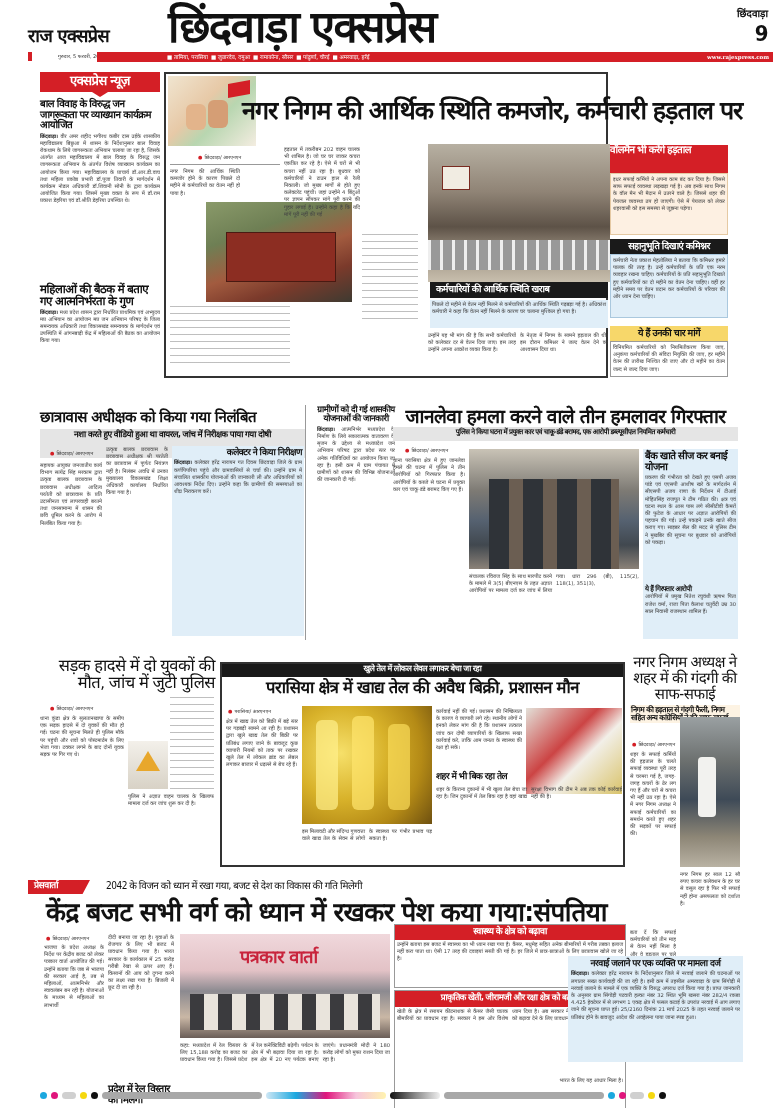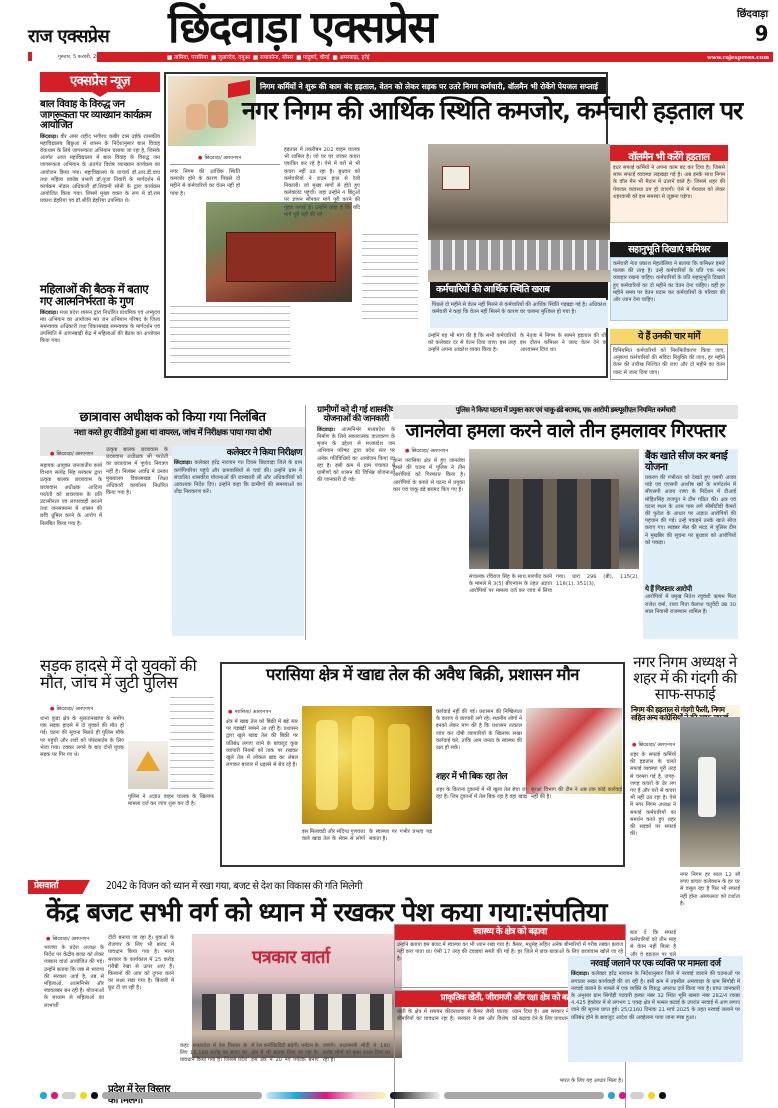--- a/index.html
+++ b/index.html
@@ -41,21 +41,20 @@
 <div class="abs" style="left:40px;top:72px;width:120px;height:312px">
   <div class="redbar hl" style="height:20px;text-align:center;font-size:13px;color:#fff;padding-top:2px">एक्सप्रेस न्यूज़</div>
   <div style="margin:0 auto;width:0;height:0;border-left:8px solid transparent;border-right:8px solid transparent;border-top:5px solid #d41f26"></div>
   <div class="hl" style="font-size:10px;margin-top:2px">बाल विवाह के विरुद्ध जन जागरूकता पर व्याख्यान कार्यक्रम आयोजित</div>
   <div class="txt" style="height:150px;margin-top:2px"><b>छिंदवाड़ा।</b> <span>वीर अमर शहीद भगीरथ कबीर दास उईके शासकीय महाविद्यालय बिछुआ में शासन के निर्देशानुसार बाल विवाह रोकथाम के लिये जागरूकता अभियान चलाया जा रहा है, जिसके अंतर्गत आज महाविद्यालय में बाल विवाह के विरुद्ध जन जागरूकता अभियान के अंतर्गत विशेष व्याख्यान कार्यक्रम का आयोजन किया गया। महाविद्यालय के प्राचार्य डॉ.आर.डी.वाघ तथा महिला प्रकोष्ठ प्रभारी डॉ.पूजा तिवारी के मार्गदर्शन में कार्यक्रम नोडल अधिकारी डॉ.शिवानी सोनी के द्वारा कार्यक्रम आयोजित किया गया। जिसमें मुख्य वक्ता के रूप में डॉ.राम प्रकाश डेहरिया एवं डॉ.श्रीति डेहरिया उपस्थित थे।</span></div>
   <div class="hl" style="font-size:11.5px;margin-top:0">महिलाओं की बैठक में बताए गए आत्मनिर्भरता के गुण</div>
   <div class="txt" style="height:60px;margin-top:2px"><b>छिंदवाड़ा।</b> <span>मध्य प्रदेश शासन द्वारा निर्धारित प्राथमिक एवं अभ्युदय मप्र अभियान का आयोजन मप्र जन अभियान परिषद के जिला समन्वयक अधिकारी तथा विकासखंड समन्वयक के मार्गदर्शन एवं उपस्थिति में आंगनबाड़ी केंद्र में महिलाओं की बैठक का आयोजन किया गया।</span></div>
 </div>
 
 <div class="abs" style="left:164px;top:72px;width:444px;height:306px;border:2px solid #333">
-  <div class="abs blackbar" style="left:90px;top:3px;width:350px;height:17px;font-size:7.5px;font-weight:bold;padding:4px 4px;white-space:nowrap;overflow:hidden">निगम कर्मियों ने शुरू की काम बंद हड़ताल, वेतन को लेकर सड़क पर उतरे निगम कर्मचारी, वॉलमैन भी रोकेंगे पेयजल सप्लाई</div>
   <div class="abs photo" style="left:2px;top:2px;width:88px;height:70px;background:linear-gradient(135deg,#f0e5d0,#e7c9a7 40%,#b8d6b0 60%,#f4ede1)">
     <div class="abs" style="left:60px;top:6px;width:22px;height:14px;background:#d41f26;transform:skewY(-10deg)"></div>
     <div class="abs" style="left:18px;top:28px;width:20px;height:26px;background:#e3b48b;border-radius:6px"></div>
     <div class="abs" style="left:40px;top:24px;width:20px;height:28px;background:#d59e75;border-radius:6px"></div>
   </div>
   <div class="abs hl" style="left:76px;top:24px;font-size:25px;white-space:nowrap;letter-spacing:-1px">नगर निगम की आर्थिक स्थिति कमजोर, कर्मचारी हड़ताल पर</div>
   <div class="abs byline" style="left:32px;top:80px">छिंदवाड़ा/ आरएनएन</div>
   <div class="abs" style="left:4px;top:90px;width:110px;border-top:1px solid #999"></div>
   <div class="abs txt" style="left:4px;top:94px;width:70px;height:40px">नगर निगम की आर्थिक स्थिति कमजोर होने के कारण पिछले दो महीने से कर्मचारियों का वेतन नहीं हो पाया है।</div>
   <div class="abs photo" style="left:40px;top:128px;width:146px;height:100px;background:linear-gradient(160deg,#8a9a6a,#6e7f54 30%,#a25b3f 55%,#7b3a2b 75%,#3e3a31)">
@@ -68,74 +67,75 @@
     <div class="abs" style="left:14px;top:22px;width:28px;height:24px;background:#f1ece2;border:1px solid #7a2a20"></div>
     <div class="abs" style="left:0;top:96px;width:182px;height:30px;background:repeating-linear-gradient(90deg,#eee 0 3px,#999 3px 12px)"></div>
   </div>
   <div class="abs blackbar hl" style="left:264px;top:208px;width:178px;height:16px;font-size:9.5px;color:#fff;padding:2px 6px">कर्मचारियों की आर्थिक स्थिति खराब</div>
   <div class="abs txt" style="left:264px;top:226px;width:178px;height:28px;background:#e0eef8;padding:1px 2px">पिछले दो महीने से वेतन नहीं मिलने से कर्मचारियों की आर्थिक स्थिति गड़बड़ा गई है। अधिकांश कर्मचारी ने कहा कि वेतन नहीं मिलने के कारण घर चलाना मुश्किल हो गया है।</div>
   <div class="abs txt" style="left:262px;top:258px;width:88px;height:44px">उन्होंने यह भी मांग की है कि सभी कर्मचारियों को कलेक्टर दर से वेतन दिया जाए। इस तरह उन्होंने अपना आक्रोश व्यक्त किया है।</div>
   <div class="abs txt" style="left:354px;top:258px;width:88px;height:44px">के नेतृत्व में निगम के सामने हड़ताल की थी। इस दौरान कमिश्नर ने जल्द वेतन देने का आश्वासन दिया था।</div>
 </div>
 
 <div class="abs" style="left:610px;top:145px;width:118px;height:233px">
-  <div class="redbar hl" style="height:16px;font-size:10px;color:#fff;text-align:center;padding-top:7px">वॉलमैन भी करेंगे हड़ताल</div>
+  <div class="redbar hl" style="height:28px;font-size:10px;color:#fff;text-align:left;padding-top:0">वॉलमैन भी करेंगे हड़ताल</div>
   <div class="txt" style="height:62px;background:#fdf0e2;padding:2px;border:1px solid #e5c9a3">इधर सफाई कर्मियों ने अपना काम बंद कर दिया है। जिससे साफ सफाई व्यवस्था लड़खड़ा गई है। अब इनके साथ निगम के वॉल मैन भी मैदान में उतरने वाले है। जिससे शहर की पेयजल व्यवस्था ठप हो जाएगी। ऐसे में पेयजल को लेकर शहरवासी को इस समस्या से जूझना पड़ेगा।</div>
-  <div class="blackbar hl" style="margin-top:19px;height:15px;font-size:9.5px;color:#fff;text-align:center;padding-top:2px">सहानुभूति दिखाएं कमिश्नर</div>
+  <div class="blackbar hl" style="margin-top:4px;height:15px;font-size:9.5px;color:#fff;text-align:center;padding-top:2px">सहानुभूति दिखाएं कमिश्नर</div>
   <div class="txt" style="height:64px;background:#e0eef8;padding:2px;border:1px solid #aac8de">कर्मचारी नेता प्रकाश मेहतोलिया ने बताया कि कमिश्नर हमारे पालक की तरह है। उन्हें कर्मचारियों के प्रति एक नरम व्यवहार रखना चाहिए। कर्मचारियों के प्रति सहानुभूति दिखाते हुए कर्मचारियों का दो महीने का वेतन देना चाहिए। वहीं हर महीने समय पर वेतन प्रदान कर कर्मचारियों के परिवार की ओर ध्यान देना चाहिए।</div>
   <div class="hl" style="margin-top:8px;height:15px;font-size:9.5px;text-align:center;padding-top:2px;background:#f7d76a">ये हैं उनकी चार मांगें</div>
   <div class="txt" style="height:36px;padding:2px;border:1px solid #999">विनियमित कर्मचारियों को नियमितीकरण किया जाए, अनुकंपा कर्मचारियों की संविदा नियुक्ति की जाए, हर महीने वेतन की तारीख निश्चित की जाए और दो महीने का वेतन जल्द से जल्द दिया जाए।</div>
 </div>
 
 <div class="abs" style="left:40px;top:410px;width:265px;height:230px">
-  <div class="hl" style="font-size:13px;text-align:center">छात्रावास अधीक्षक को किया गया निलंबित</div>
+  <div class="hl" style="font-size:15px;">छात्रावास अधीक्षक को किया गया निलंबित</div>
   <div class="hl" style="margin-top:3px;height:29px;background:#e5e5e5;font-size:8.5px;text-align:center;padding-top:1px">नशा करते हुए वीडियो हुआ था वायरल, जांच में निरीक्षक पाया गया दोषी</div>
   <div class="abs byline" style="left:10px;top:40px">छिंदवाड़ा/ आरएनएन</div>
   <div class="abs txt" style="left:0;top:52px;width:62px;height:170px">सहायक आयुक्त जनजातीय कार्य विभाग सत्येंद्र सिंह मरकाम द्वारा उत्कृष्ट बालक छात्रावास के छात्रावास अधीक्षक आदित्य परतेती को छात्रावास के प्रति उदासीनता एवं लापरवाही बरतने तथा जनसामान्य में शासन की छवि धूमिल करने के आरोप में निलंबित किया गया है।</div>
   <div class="abs txt" style="left:66px;top:36px;width:62px;height:186px">उत्कृष्ट बालक छात्रावास के छात्रावास अधीक्षक श्री परतेती का छात्रावास में पूर्णतः नियंत्रण नहीं है। निलंबन अवधि में उनका मुख्यालय विकासखंड शिक्षा अधिकारी कार्यालय निर्धारित किया गया है।</div>
   <div class="abs" style="left:132px;top:36px;width:132px;height:190px;background:#e0eef8;padding:2px">
     <div class="hl" style="font-size:9px;text-align:right">कलेक्टर ने किया निरीक्षण</div>
     <div class="txt" style="height:170px;margin-top:2px"><b>छिंदवाड़ा।</b> <span>कलेक्टर हरेंद्र नारायन गत दिवस छिंदवाड़ा जिले के ग्राम कर्णपिपरिया पहुंचे और ग्रामवासियों से चर्चा की। उन्होंने ग्राम में संचालित शासकीय योजनाओं की जानकारी ली और अधिकारियों को आवश्यक निर्देश दिए। उन्होंने कहा कि ग्रामीणों की समस्याओं का शीघ्र निराकरण करें।</span></div>
   </div>
 </div>
 
 <div class="abs colrule" style="left:305px;top:405px;width:90px;height:235px;padding-left:11px">
   <div class="hl" style="font-size:8.5px;text-align:center">ग्रामीणों को दी गई शासकीय योजनाओं की जानकारी</div>
   <div class="txt" style="height:200px;margin-top:3px"><b>छिंदवाड़ा।</b> <span>आत्मनिर्भर मध्यप्रदेश के निर्माण के लिये सकारात्मक वातावरण के सृजन के उद्देश्य से मध्यप्रदेश जन अभियान परिषद द्वारा प्रदेश स्तर पर अनेक गतिविधियों का आयोजन किया जा रहा है। इसी क्रम में ग्राम पंचायत में ग्रामीणों को शासन की विभिन्न योजनाओं की जानकारी दी गई।</span></div>
 </div>
 
 <div class="abs" style="left:393px;top:405px;width:345px;height:235px">
+  <div class="hl" style="font-size:19px;text-align:center;margin-top:2px;white-space:nowrap">जानलेवा हमला करने वाले तीन हमलावर गिरफ्तार</div>
   <div class="hl" style="height:14px;background:#e5e5e5;font-size:7px;text-align:center;padding-top:2px;white-space:nowrap;overflow:hidden">पुलिस ने किया घटना में प्रयुक्त कार एवं चाकू-डंडे बरामद, एक आरोपी डब्ल्यूसीएल नियमित कर्मचारी</div>
-  <div class="hl" style="font-size:19px;text-align:center;margin-top:2px;white-space:nowrap">जानलेवा हमला करने वाले तीन हमलावर गिरफ्तार</div>
   <div class="abs byline" style="left:12px;top:42px">छिंदवाड़ा/ आरएनएन</div>
   <div class="abs txt" style="left:0;top:52px;width:72px;height:180px">थाना परासिया क्षेत्र में हुए जानलेवा हमले की घटना में पुलिस ने तीन आरोपियों को गिरफ्तार किया है। आरोपियों के कब्जे से घटना में प्रयुक्त कार एवं चाकू-डंडे बरामद किए गए हैं।</div>
   <div class="abs photo" style="left:76px;top:44px;width:170px;height:120px;background:linear-gradient(180deg,#c9c3b6,#7d7a74 35%,#556170 60%,#41484f 80%,#8b8278)">
     <div class="abs" style="left:20px;top:30px;width:130px;height:90px;background:repeating-linear-gradient(90deg,#2f3338 0 20px,#6b5e52 20px 34px)"></div>
   </div>
   <div class="abs txt" style="left:76px;top:168px;width:170px;height:64px;column-count:2;column-gap:4px">संचालक रविराज सिंह के साथ मारपीट करने के मामले में 3(5) बीएनएस के तहत अज्ञात आरोपियों पर मामला दर्ज कर जांच में लिया गया। धारा 296 (बी), 115(2), 118(1), 351(3),</div>
   <div class="abs" style="left:250px;top:44px;width:95px;height:190px;background:#e0eef8;padding:2px">
     <div class="hl" style="font-size:10px">बैंक खाते सीज कर बनाई योजना</div>
     <div class="txt" style="height:110px;margin-top:2px">प्रकरण की गंभीरता को देखते हुए एसपी अजय पांडे एवं एएसपी आशीष खरे के मार्गदर्शन में सीएसपी अजय राणा के निर्देशन में टीआई मोहितसिंह राजपूत ने टीम गठित की। क्षत्र एवं घटना स्थल के आस पास लगे सीसीटीवी कैमरों की फुटेज के आधार पर अज्ञात आरोपियों की पहचान की गई। उन्हें पकड़ने उनके खाते सीज कराए गए। साइबर सैल की मदद से पुलिस टीम ने मुखबिर की सूचना पर बुधवार को आरोपियों को पकड़ा।</div>
     <div class="hl" style="font-size:7px;margin-top:2px">ये हैं गिरफ्तार आरोपी</div>
     <div class="txt" style="height:44px">आरोपियों में प्रमुख नितेश रघुवंशी ऋषभ पिता राजेश वर्मा, राजा पिता कैलाश चतुर्वेदी उम्र 30 साल निवासी राजस्थान शामिल हैं।</div>
   </div>
 </div>
 
 <div class="abs" style="left:40px;top:657px;width:175px;height:205px">
-  <div class="hl" style="font-size:16.5px;text-align:left;font-weight:normal">सड़क हादसे में दो युवकों की मौत, जांच में जुटी पुलिस</div>
+  <div class="hl" style="font-size:16.5px;text-align:right;font-weight:normal">सड़क हादसे में दो युवकों की मौत, जांच में जुटी पुलिस</div>
   <div class="abs byline" style="left:10px;top:48px">छिंदवाड़ा/ आरएनएन</div>
   <div class="abs txt" style="left:0;top:58px;width:84px;height:146px">थाना कुंडा क्षेत्र के सुलतानखापा के समीप एक सड़क हादसे में दो युवकों की मौत हो गई। घटना की सूचना मिलते ही पुलिस मौके पर पहुंची और शवों को पोस्टमार्टम के लिए भेजा गया। टक्कर लगने के बाद दोनों युवक सड़क पर गिर गए थे।</div>
   <div class="abs photo" style="left:88px;top:84px;width:40px;height:48px;background:linear-gradient(180deg,#f3f0ea,#d8d2c6)">
     <div class="abs" style="left:8px;top:10px;width:0;height:0;border-left:12px solid transparent;border-right:12px solid transparent;border-bottom:20px solid #e8a72c"></div>
   </div>
   <div class="abs txt" style="left:88px;top:136px;width:86px;height:68px">पुलिस ने अज्ञात वाहन चालक के खिलाफ मामला दर्ज कर जांच शुरू कर दी है।</div>
   <div class="abs txt filler" style="left:130px;top:40px;width:44px;height:92px"></div>
 </div>
 
 <div class="abs" style="left:220px;top:662px;width:405px;height:205px;border:2px solid #333">
+  <div class="blackbar hl" style="height:13px;font-size:8px;color:#fff;text-align:center;padding-top:1px">खुले तेल में लोकल लेवल लगाकर बेचा जा रहा</div>
   <div class="hl" style="font-size:16.5px;text-align:center;margin-top:2px;white-space:nowrap">परासिया क्षेत्र में खाद्य तेल की अवैध बिक्री, प्रशासन मौन</div>
   <div class="abs byline" style="left:6px;top:44px">परासिया/ आरएनएन</div>
   <div class="abs txt" style="left:4px;top:54px;width:72px;height:146px">क्षेत्र में खाद्य तेल को बिक्री में बड़े स्तर पर गड़बड़ी सामने आ रही है। प्रशासन द्वारा खुले खाद्य तेल की बिक्री पर प्रतिबंध लगाए जाने के बावजूद कुछ व्यापारी नियमों को ताक पर रखकर खुले तेल में लोकल ब्रांड का लेबल लगाकर बाजार में धड़ल्ले से बेच रहे हैं।</div>
   <div class="abs photo" style="left:80px;top:42px;width:130px;height:118px;background:radial-gradient(circle at 30% 40%,#f6e06a,#d8b22a 40%,#b48a16 70%,#6e5010)">
     <div class="abs" style="left:14px;top:14px;width:22px;height:90px;background:rgba(255,240,140,.7);border-radius:6px"></div>
     <div class="abs" style="left:50px;top:10px;width:22px;height:94px;background:rgba(255,230,110,.7);border-radius:6px"></div>
     <div class="abs" style="left:86px;top:18px;width:22px;height:86px;background:rgba(250,220,90,.7);border-radius:6px"></div>
   </div>
   <div class="abs txt" style="left:80px;top:164px;width:130px;height:38px;column-count:2;column-gap:4px">इस मिलावटी और संदिग्ध गुणवत्ता वाले खाद्य तेल के सेवन से लोगों के स्वास्थ्य पर गंभीर प्रभाव पड़ सकता है।</div>
   <div class="abs txt" style="left:214px;top:44px;width:86px;height:62px">कार्रवाई नहीं की गई। प्रशासन की निष्क्रियता के कारण ये व्यापारी लगे रहे। स्थानीय लोगों ने इनको लेकर मांग की है कि प्रशासन तत्काल जांच कर दोषी व्यापारियों के खिलाफ सख्त कार्रवाई करे, ताकि आम जनता के स्वास्थ्य की रक्षा हो सके।</div>
@@ -157,21 +157,21 @@
 </div>
 
 <div class="abs" style="left:28px;top:880px;width:600px;height:180px">
   <div class="abs redbar hl" style="left:0;top:0;width:62px;height:14px;font-size:9px;color:#fff;padding:1px 6px;clip-path:polygon(0 0,100% 0,88% 100%,0 100%)">प्रेसवार्ता</div>
   <div class="abs hl" style="left:78px;top:1px;font-size:10px;font-weight:normal;white-space:nowrap">2042 के विजन को ध्यान में रखा गया, बजट से देश का विकास की गति मिलेगी</div>
   <div class="abs hl" style="left:18px;top:19px;font-size:26px;white-space:nowrap">केंद्र बजट सभी वर्ग को ध्यान में रखकर पेश कया गया:संपतिया</div>
   <div class="abs byline" style="left:18px;top:55px">छिंदवाड़ा/ आरएनएन</div>
   <div class="abs txt" style="left:16px;top:64px;width:60px;height:176px">भाजपा के प्रदेश अध्यक्ष के निर्देश पर केंद्रीय बजट को लेकर पत्रकार वार्ता आयोजित की गई। उन्होंने बताया कि जब से भाजपा की सरकार आई है, तब से महिलाओं, आत्मनिर्भर और स्वावलंबन बन रही है। योजनाओं के माध्यम से महिलाओं का लाभार्थी</div>
   <div class="abs txt" style="left:80px;top:54px;width:66px;height:148px">दीदी बनाया जा रहा है। युवाओं के रोजगार के लिए भी बजट में प्रावधान किया गया है। भारत सरकार के कार्यकाल में 25 करोड़ गरीबी रेखा से ऊपर आए हैं। किसानों की आय को दुगना करने का लक्ष्य रखा गया है। बिजली में छूट दी जा रही है।</div>
   <div class="abs hl" style="left:80px;top:204px;width:66px;font-size:10px">प्रदेश में रेल विस्तार को मिलेगा</div>
-  <div class="abs photo" style="left:164px;top:54px;width:210px;height:124px;background:linear-gradient(180deg,#f0d8dc,#e3c2c6 35%,#8c8a90 55%,#c9b7a5 80%,#6b5e58)">
+  <div class="abs photo" style="left:152px;top:54px;width:210px;height:104px;background:linear-gradient(180deg,#f0d8dc,#e3c2c6 35%,#8c8a90 55%,#c9b7a5 80%,#6b5e58)">
     <div class="abs hl" style="left:60px;top:14px;font-size:18px;color:#c8243c">पत्रकार वार्ता</div>
     <div class="abs" style="left:10px;top:60px;width:190px;height:36px;background:repeating-linear-gradient(90deg,#3b3b3e 0 14px,#e9e4dc 14px 28px)"></div>
   </div>
   <div class="abs txt" style="left:152px;top:162px;width:210px;height:66px;column-count:3;column-gap:4px">कहा: मध्यप्रदेश में रेल विस्तार के लिए 15,188 करोड़ का बजट का प्रावधान किया गया है। जिससे प्रदेश में रेल कनेक्टिविटी बढ़ेगी। पर्यटन के क्षेत्र में भी बढ़ावा दिया जा रहा है। इस क्षेत्र में 20 नए पर्यटक बनाए जाएंगे। प्रधानमंत्री मोदी ने 180 करोड़ लोगों को मुफ्त राशन दिया जा रहा है।</div>
   <div class="abs" style="left:366px;top:44px;width:232px;height:64px;border:1px solid #999">
     <div class="redbar hl" style="height:15px;font-size:9px;color:#fff;text-align:center;padding-top:2px">स्वास्थ्य के क्षेत्र को बढ़ावा</div>
     <div class="txt" style="height:46px;padding:1px 2px">उन्होंने बताया इस बजट में स्वास्थ्य का भी ध्यान रखा गया है। कैंसर, मधुमेह सहित अनेक बीमारियों में गरीब तबका इलाज नहीं करा पाता था। ऐसी 17 तरह की दवाइयां सस्ती की गई है। हर जिले में छात्र-छात्राओं के लिए छात्रावास खोले जा रहे है।</div>
   </div>
   <div class="abs" style="left:366px;top:110px;width:232px;height:120px;border:1px solid #999">
     <div class="redbar hl" style="height:16px;font-size:8.5px;color:#fff;text-align:center;padding-top:2px;white-space:nowrap">प्राकृतिक खेती, जीरामजी और रक्षा क्षेत्र को बढ़ावा</div>

